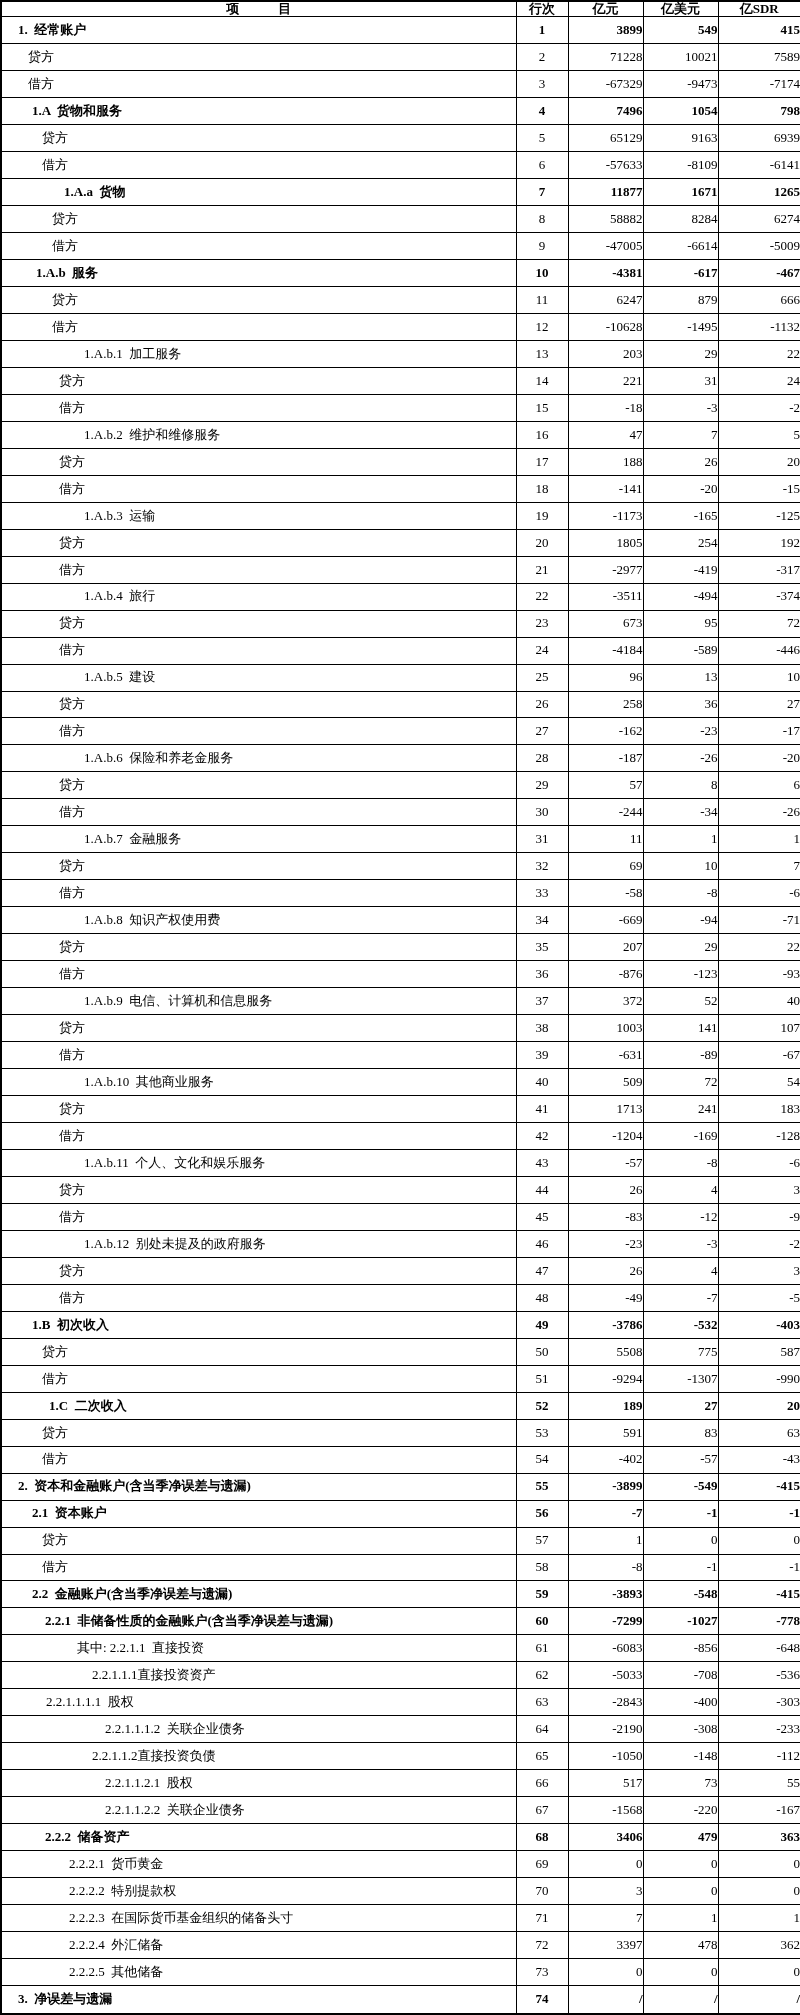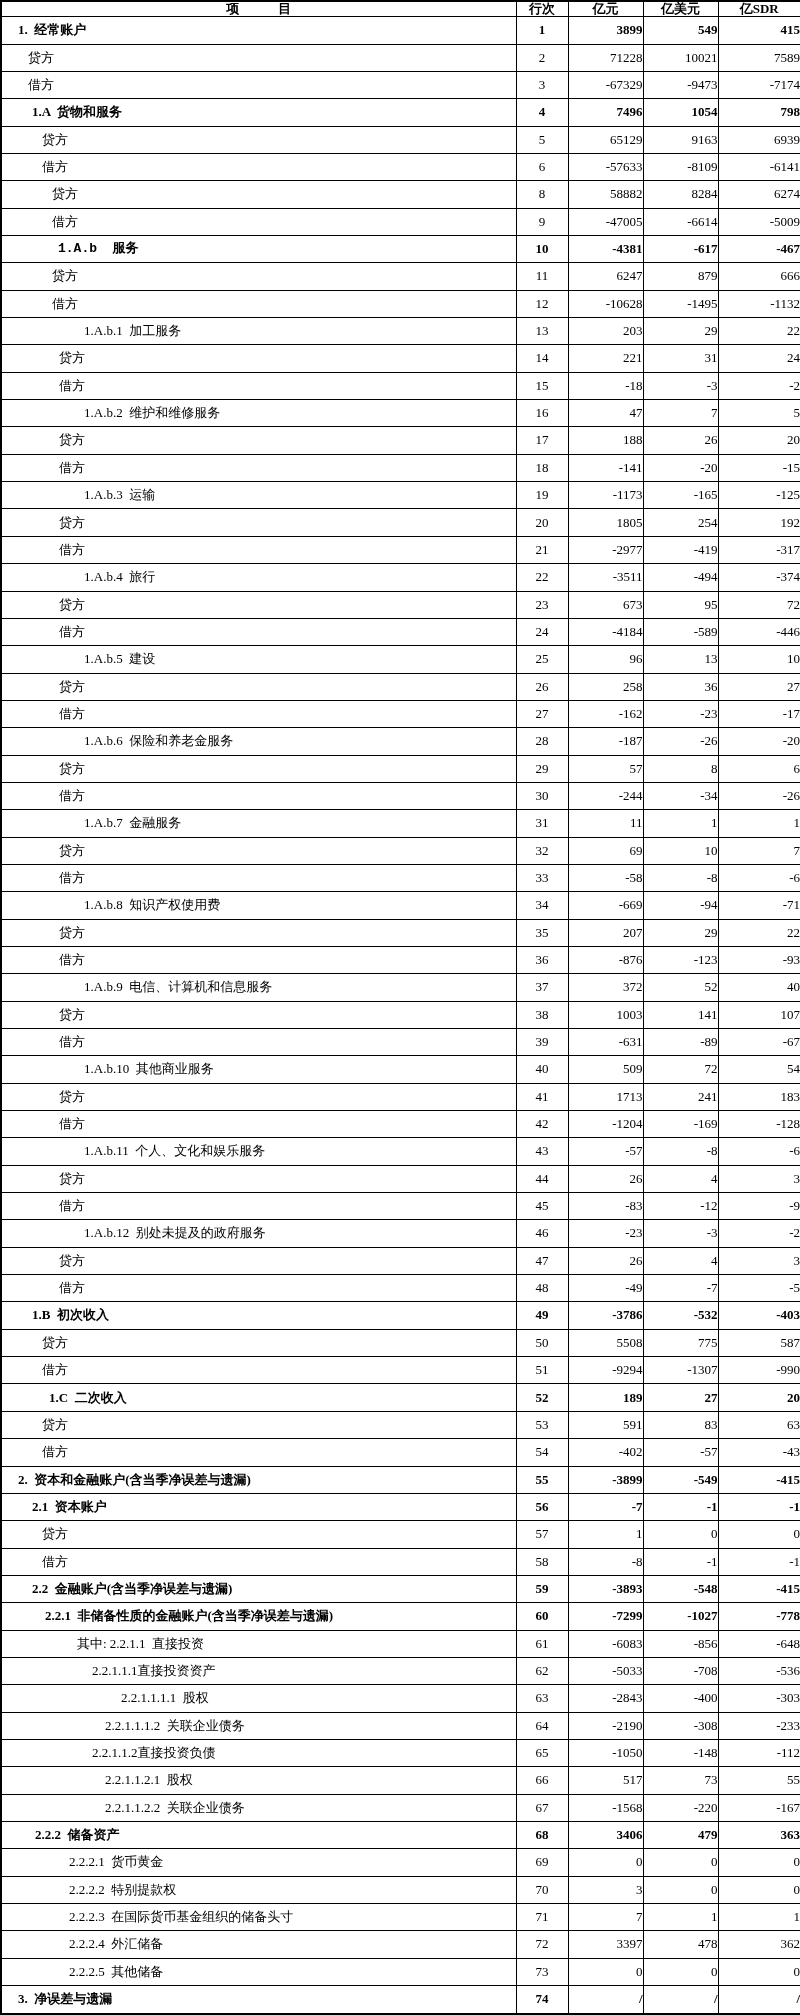--- a/index.html
+++ b/index.html
@@ -90,36 +90,43 @@
         <td class="val">9163</td>
         <td class="val">6939</td>
       </tr>
       <tr>
         <td class="item" style="padding-left: 40px;">借方</td>
         <td class="no">6</td>
         <td class="val">-57633</td>
         <td class="val">-8109</td>
         <td class="val">-6141</td>
       </tr>
+      <tr class="bold">
+        <td class="item" style="padding-left: 62px;">1.A.a  货物</td>
+        <td class="no">7</td>
+        <td class="val">11877</td>
+        <td class="val">1671</td>
+        <td class="val">1265</td>
+      </tr>
       <tr>
         <td class="item" style="padding-left: 50px;">贷方</td>
         <td class="no">8</td>
         <td class="val">58882</td>
         <td class="val">8284</td>
         <td class="val">6274</td>
       </tr>
       <tr>
         <td class="item" style="padding-left: 50px;">借方</td>
         <td class="no">9</td>
         <td class="val">-47005</td>
         <td class="val">-6614</td>
         <td class="val">-5009</td>
       </tr>
       <tr class="bold">
-        <td class="item" style="padding-left: 56px; font-family: Liberation Mono, monospace;">1.A.b  服务</td>
+        <td class="item" style="padding-left: 34px;">1.A.b  服务</td>
         <td class="no">10</td>
         <td class="val">-4381</td>
         <td class="val">-617</td>
         <td class="val">-467</td>
       </tr>
       <tr>
         <td class="item" style="padding-left: 50px;">贷方</td>
         <td class="no">11</td>
         <td class="val">6247</td>
         <td class="val">879</td>
@@ -476,21 +483,21 @@
         <td class="val">-648</td>
       </tr>
       <tr>
         <td class="item" style="padding-left: 90px; margin-left: 20px;">2.2.1.1.1直接投资资产</td>
         <td class="no">62</td>
         <td class="val">-5033</td>
         <td class="val">-708</td>
         <td class="val">-536</td>
       </tr>
       <tr>
-        <td class="item" style="padding-left: 119px;">2.2.1.1.1.1  股权</td>
+        <td class="item" style="padding-left: 44px;">2.2.1.1.1.1  股权</td>
         <td class="no">63</td>
         <td class="val">-2843</td>
         <td class="val">-400</td>
         <td class="val">-303</td>
       </tr>
       <tr>
         <td class="item" style="padding-left: 103px; margin-top: 24px;">2.2.1.1.1.2  关联企业债务</td>
         <td class="no">64</td>
         <td class="val">-2190</td>
         <td class="val">-308</td>
@@ -511,21 +518,21 @@
         <td class="val">55</td>
       </tr>
       <tr>
         <td class="item" style="padding-left: 103px;">2.2.1.1.2.2  关联企业债务</td>
         <td class="no">67</td>
         <td class="val">-1568</td>
         <td class="val">-220</td>
         <td class="val">-167</td>
       </tr>
       <tr class="bold">
-        <td class="item" style="padding-left: 33px;">2.2.2  储备资产</td>
+        <td class="item" style="padding-left: 43px;">2.2.2  储备资产</td>
         <td class="no">68</td>
         <td class="val">3406</td>
         <td class="val">479</td>
         <td class="val">363</td>
       </tr>
       <tr>
         <td class="item" style="padding-left: 67px;">2.2.2.1  货币黄金</td>
         <td class="no">69</td>
         <td class="val">0</td>
         <td class="val">0</td>

